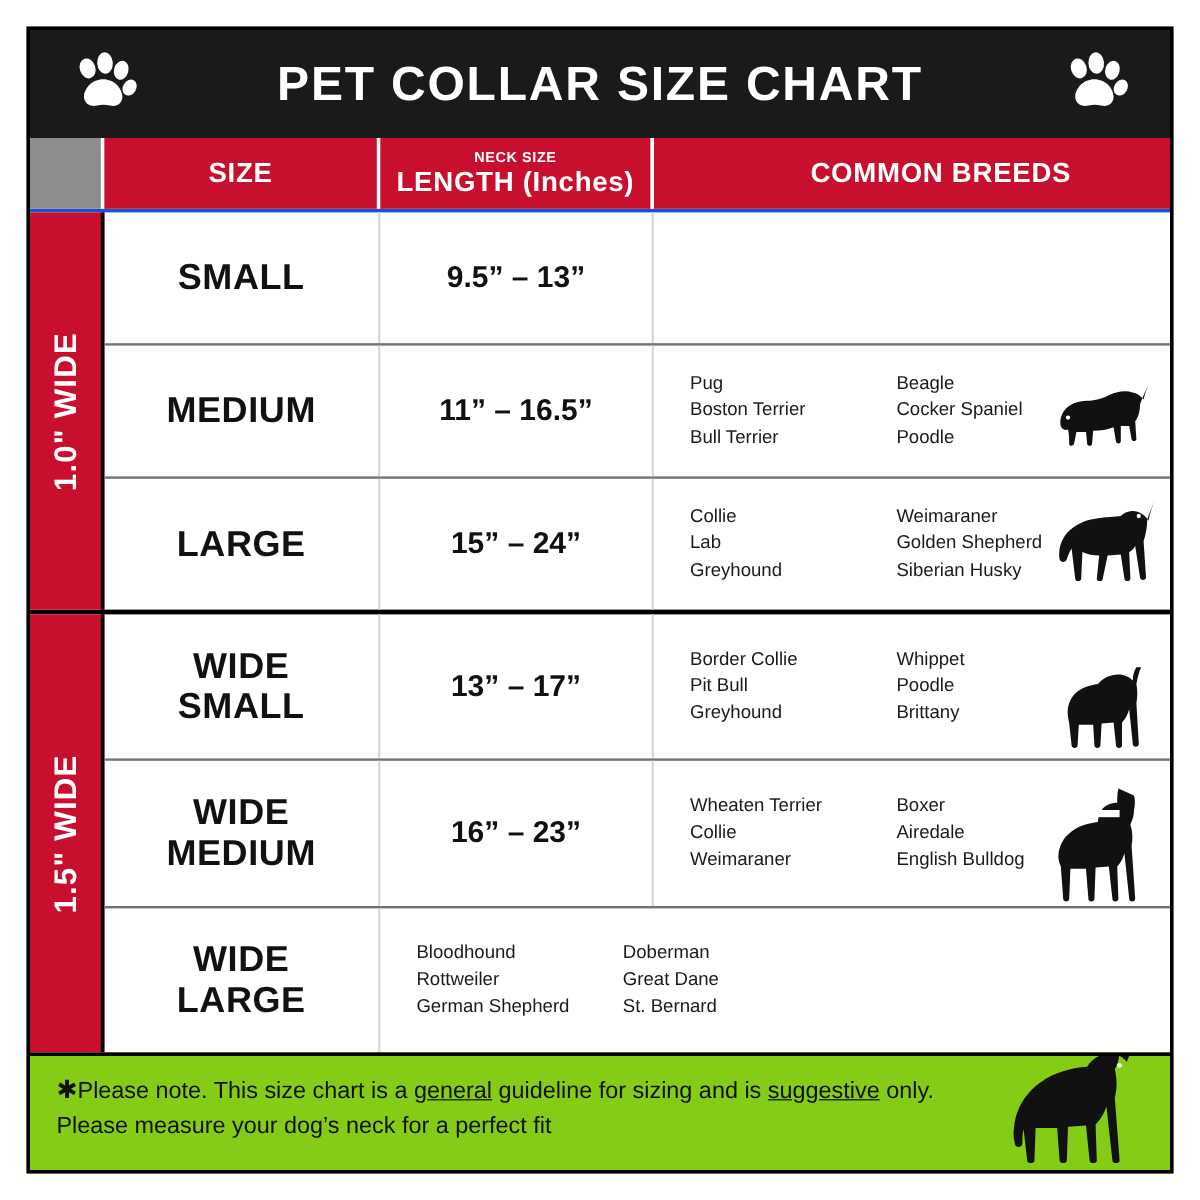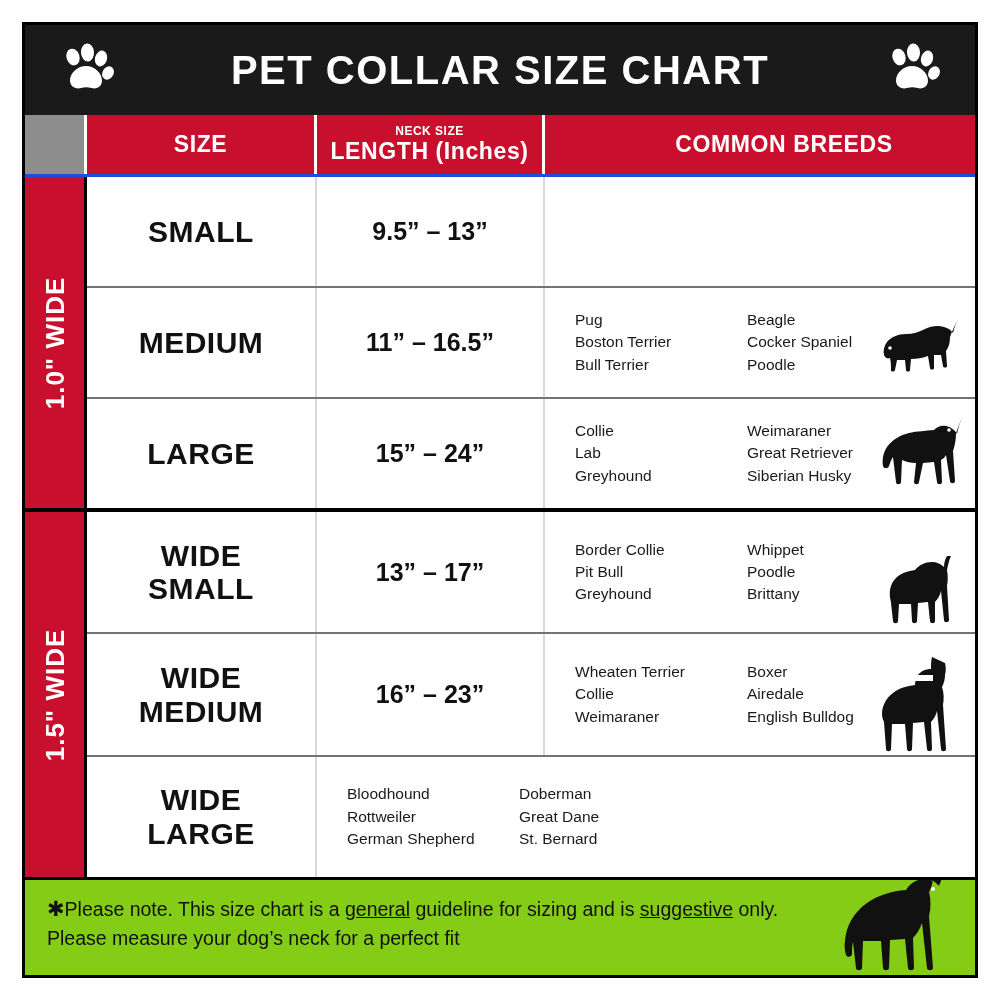--- a/index.html
+++ b/index.html
@@ -311,21 +311,21 @@
             <div class="cell-length">15” – 24”</div>
             <div class="cell-breeds">
               <div class="breed-cols">
                 <div class="breed-col c1">
                   <div>Collie</div>
                   <div>Lab</div>
                   <div>Greyhound</div>
                 </div>
                 <div class="breed-col c2">
                   <div>Weimaraner</div>
-                  <div>Great Retriever</div>
+                  <div>Golden Shepherd</div>
                   <div>Siberian Husky</div>
                 </div>
               </div>
               <div class="dog-art" style="right:6px;bottom:6px;">
                 <svg width="110" height="92" viewBox="0 0 110 92">
                   <path fill="#111111" d="M104 6c-3 6-5 12-6 18-2-4-6-7-11-8-5-1-9 1-12 4-8 1-17 1-25 3-9 2-17 7-22 14-4 6-5 13-4 19 1 3 5 3 6 0 1-3 2-6 4-9l3 25c0 3 5 3 5 0l1-22c4 2 9 3 14 3l-2 19c0 3 5 3 5 0l4-19 11-1 3 20c0 3 5 3 5 0l-1-22c2-1 4-3 5-5l4 26c0 3 5 3 5 0l-2-30c2-6 3-12 3-18 2-6 4-11 7-17z"></path>
                   <circle cx="90" cy="20" r="1.8" fill="#ffffff"></circle>
                 </svg>
               </div>
             </div>

